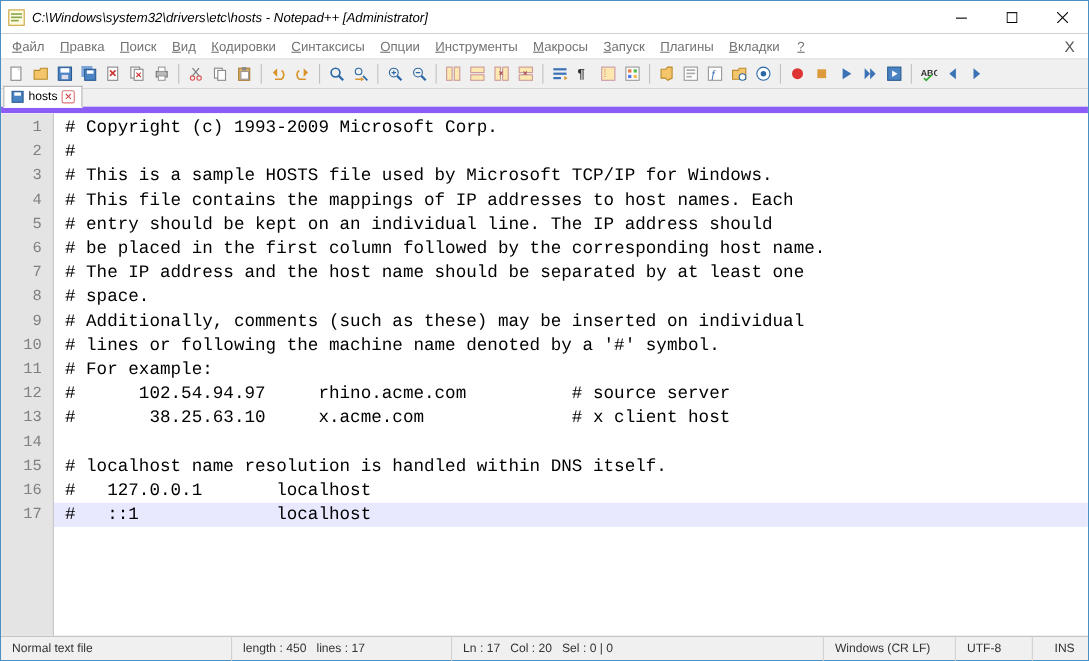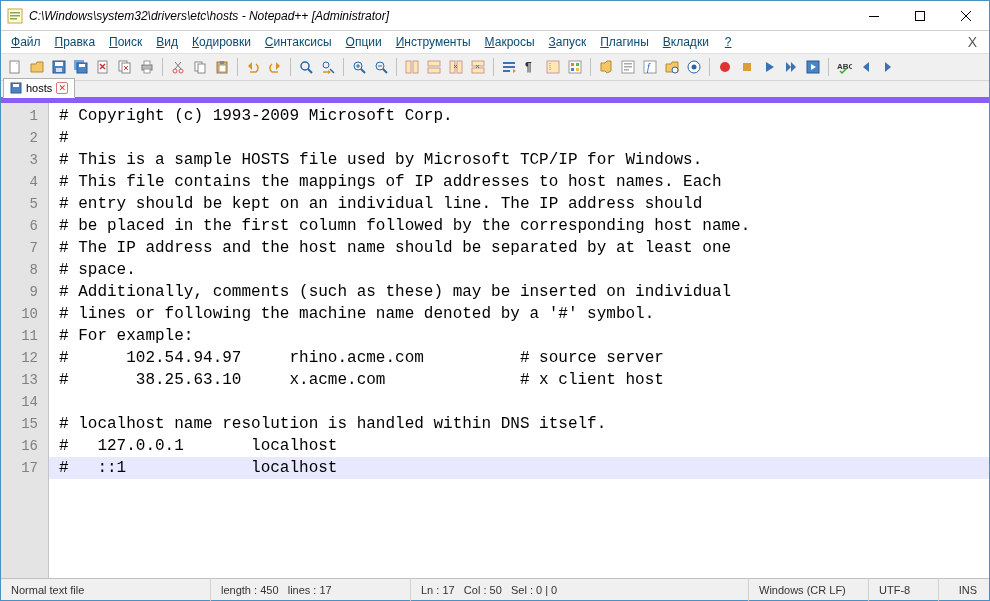--- a/index.html
+++ b/index.html
@@ -4,21 +4,21 @@
 <style>
   * { box-sizing: border-box; }
   html, body { margin:0; padding:0; font-family: "Segoe UI", Tahoma, sans-serif; font-size:12px; background:#fff; }
   .window { width:990px; height:601px; border:1px solid #4a90c2; display:flex; flex-direction:column; background:#fff; }
   .titlebar { height:30px; display:flex; align-items:center; background:#fff; border-bottom:1px solid #d0d0d0; }
   .titlebar .app-icon { width:16px; height:16px; margin:0 6px; }
   .titlebar .title { flex:0 0 auto; color:#000; font-size:12px;font-style:italic; }
   .titlebar .spacer { flex:1; }
   .winbtn { width:46px; height:30px; display:flex; align-items:center; justify-content:center; color:#333; }
   .menubar { height:22px; display:flex; align-items:center; padding:0 4px; gap:2px; background:#fff; }
-  .menubar .menu { padding:2px 6px; color:#0c4a6e; }
+  .menubar .menu { padding:2px 6px; color:#737373; }
   .menubar .menu u { text-decoration: underline; text-underline-offset:1px; }
   .menubar .qmark { margin-left:2px; }
   .menubar .rightX { margin-left:auto; padding:0 8px; color:#555; font-size:14px; }
   .toolbar { height:28px; background:#f0f0f0; border-top:1px solid #e0e0e0; border-bottom:1px solid #d5d5d5; display:flex; align-items:center; padding:0 4px; gap:2px; }
   .toolbar .tb { width:20px; height:20px; display:flex; align-items:center; justify-content:center; border-radius:2px; }
   .toolbar .sep { width:1px; height:18px; background:#c0c0c0; margin:0 3px; }
   .tabstrip { height:22px; background:#f0f0f0; border-bottom:6px solid #8b5cf6; display:flex; align-items:flex-end; padding-left:2px; }
   .tab { height:20px; background:#fff; border:1px solid #b0b0b0; border-bottom:1px solid #fff; display:flex; align-items:center; padding:0 6px; gap:4px; font-size:11px; position:relative; top:1px; }
   .tab .xbtn { width:12px; height:12px; border:1px solid #d77; color:#c33; font-size:9px; display:flex; align-items:center; justify-content:center; line-height:1; border-radius:2px; }
   .editor { flex:1; display:flex; overflow:hidden; background:#fff; }
@@ -374,21 +374,21 @@
   </div>
 
   <div class="statusbar">
     <div class="cell" style="width:210px">Normal text file</div>
     <div class="cell" style="width:200px">
       <span>length :</span>&nbsp;<span>450</span>&nbsp;&nbsp;&nbsp;
       <span>lines :</span>&nbsp;<span>17</span>
     </div>
     <div class="cell grow">
       <span>Ln :</span>&nbsp;<span>17</span>&nbsp;&nbsp;&nbsp;
-      <span>Col :</span>&nbsp;<span>50</span>&nbsp;&nbsp;&nbsp;
+      <span>Col :</span>&nbsp;<span>20</span>&nbsp;&nbsp;&nbsp;
       <span>Sel :</span>&nbsp;<span>0 | 0</span>
     </div>
     <div class="cell" style="width:120px">Windows (CR LF)</div>
     <div class="cell" style="width:70px">UTF-8</div>
     <div class="cell noborder" style="width:50px;justify-content:flex-end;padding-right:12px">INS</div>
   </div>
 
 </div>
 
 </body></html>

